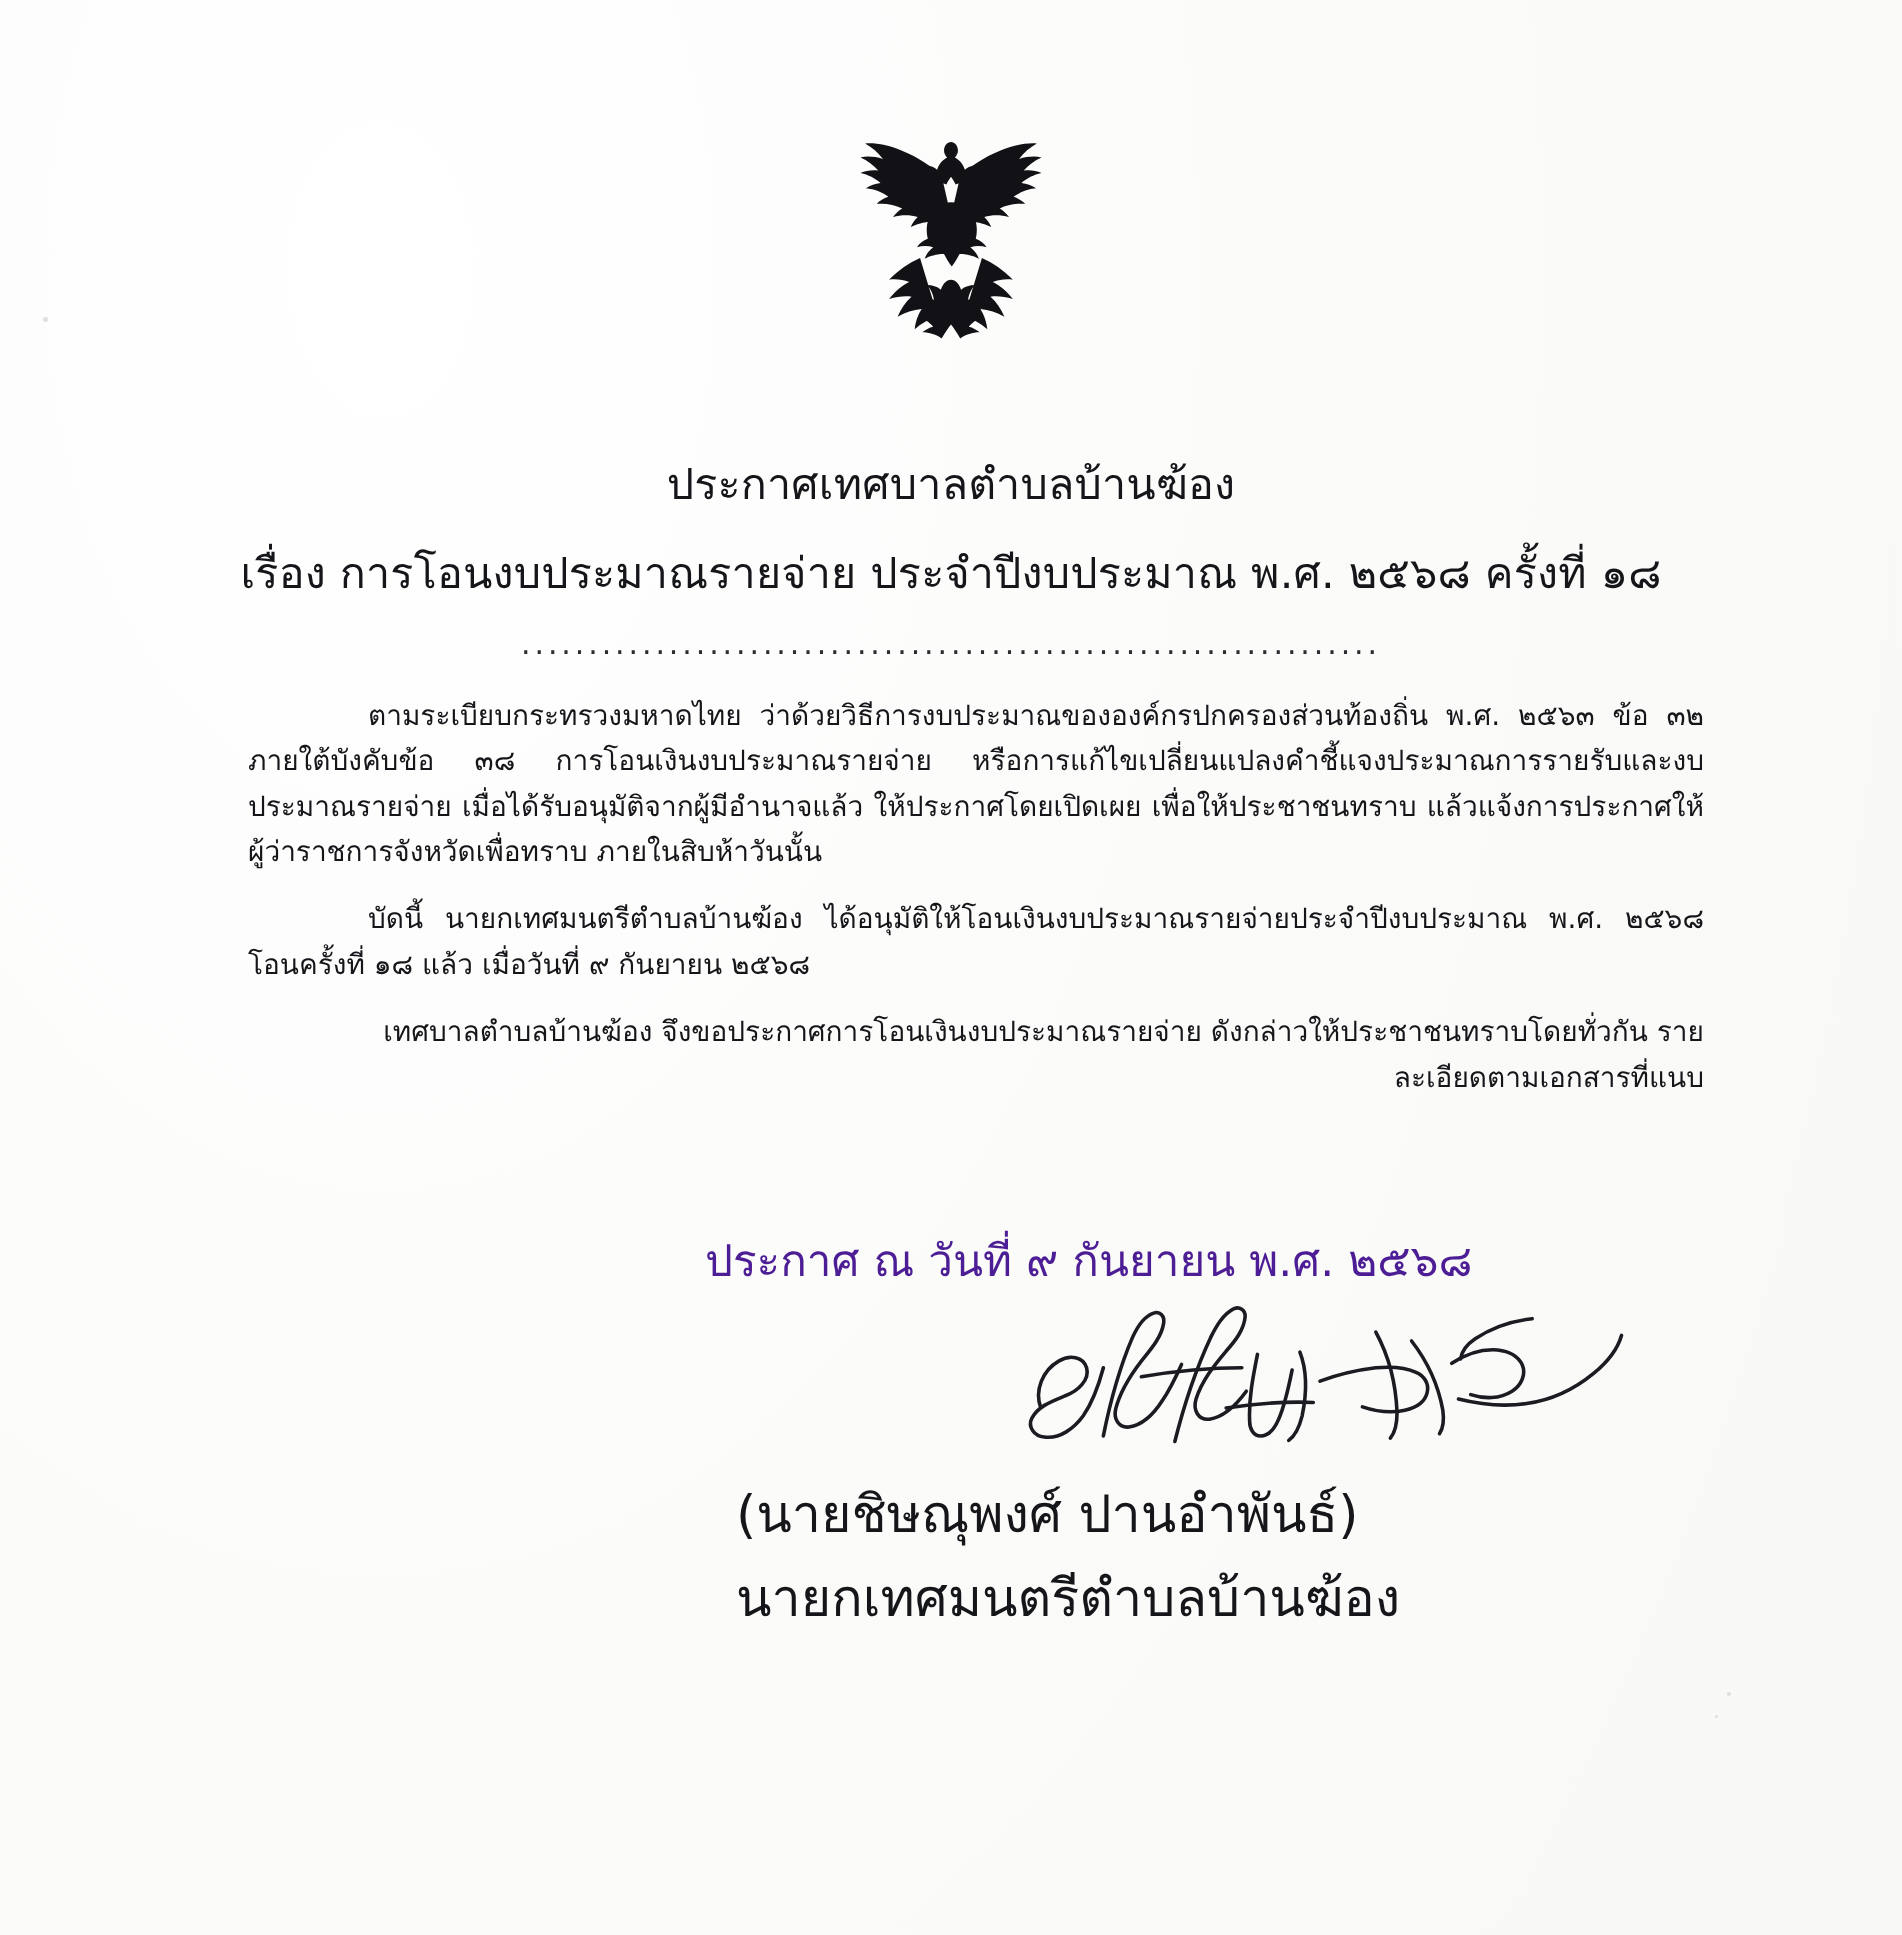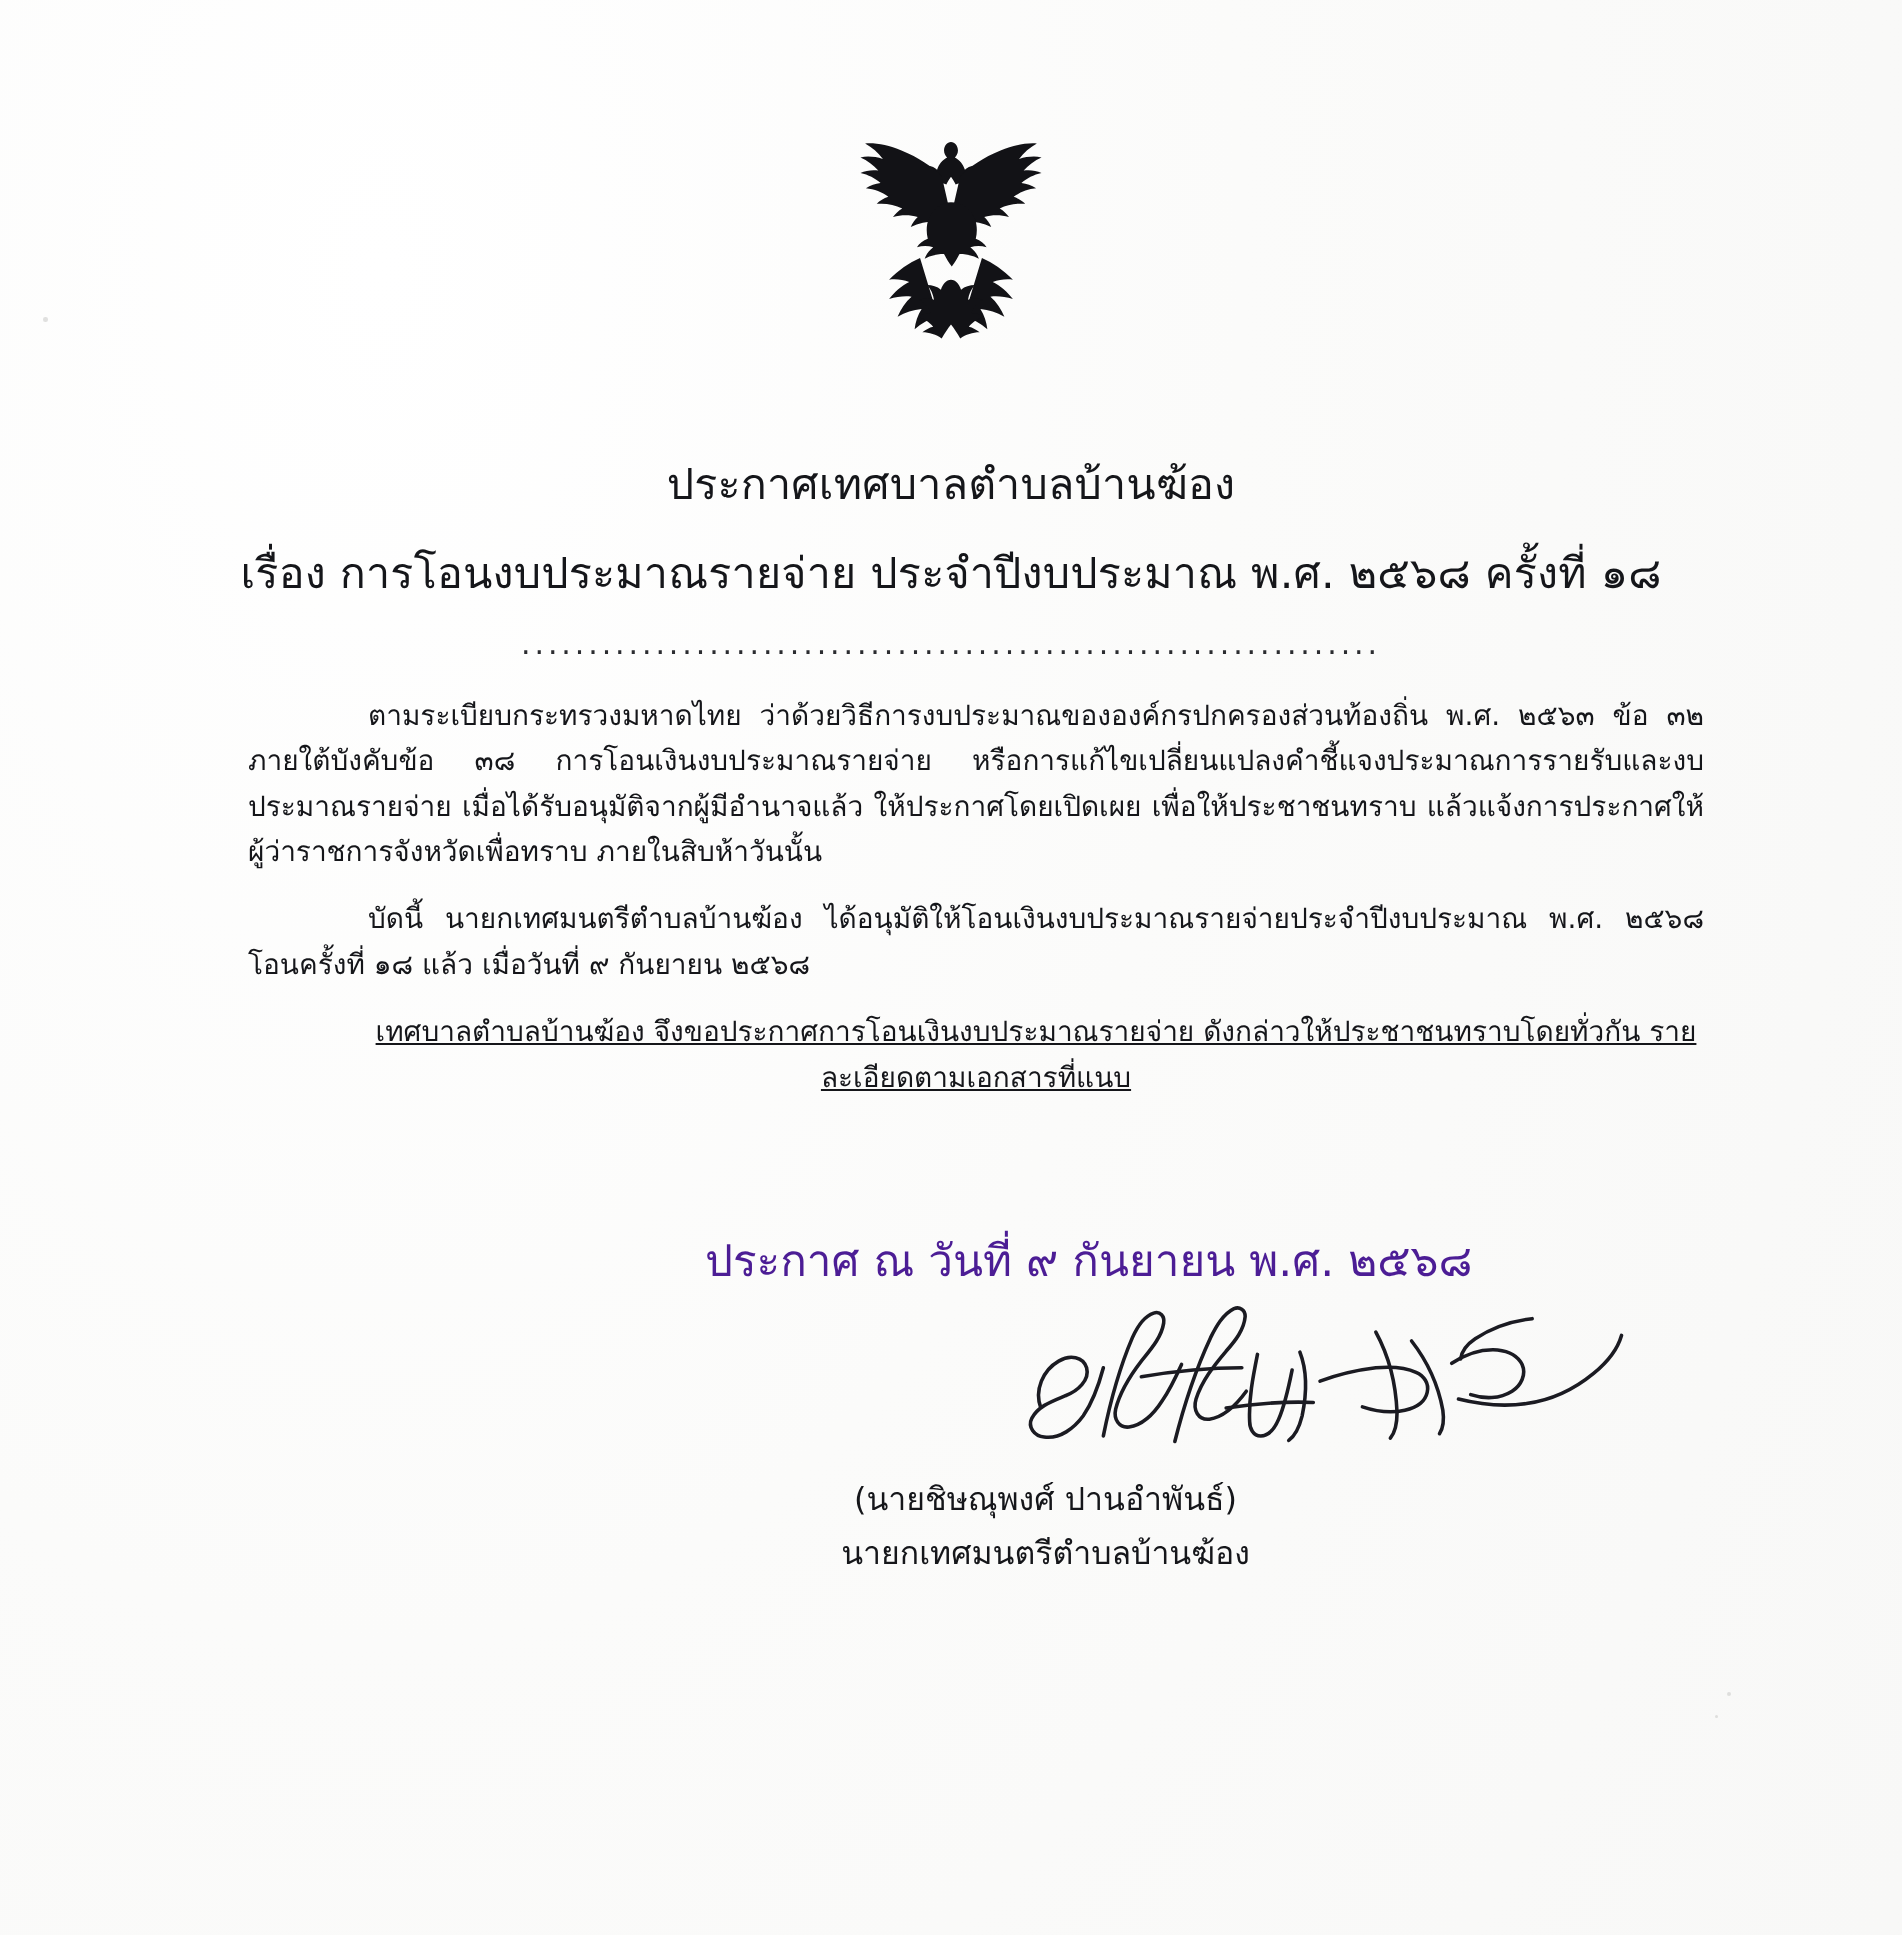--- a/index.html
+++ b/index.html
@@ -85,22 +85,21 @@
     color: #15161a;
     font-size: 28px;
     line-height: 1.62;
   }
   .para {
     margin-bottom: 22px;
     text-align: justify;
     text-justify: inter-word;
   }
   .para.last-left {
-    text-align: center;
-    text-decoration: underline;
+    text-align: right;
   }
   .indent {
     display: inline-block;
     width: 120px;
   }
 
   
   .date-line {
     position: absolute;
     left: 705px;
@@ -122,21 +121,21 @@
     width: 100%;
     height: 100%;
   }
   .signer-block {
     position: absolute;
     left: 736px;
     top: 1475px;
     width: 619px;
     text-align: center;
     color: #15161a;
-    font-size: 32px;
+    font-size: 52px;
     line-height: 1.5;
   }
   .signer-name { white-space: nowrap; }
   .signer-role { white-space: nowrap; margin-top: 6.2px; }
 
   
   .speck {
     position: absolute;
     background: #c9c9c6;
     border-radius: 50%;

